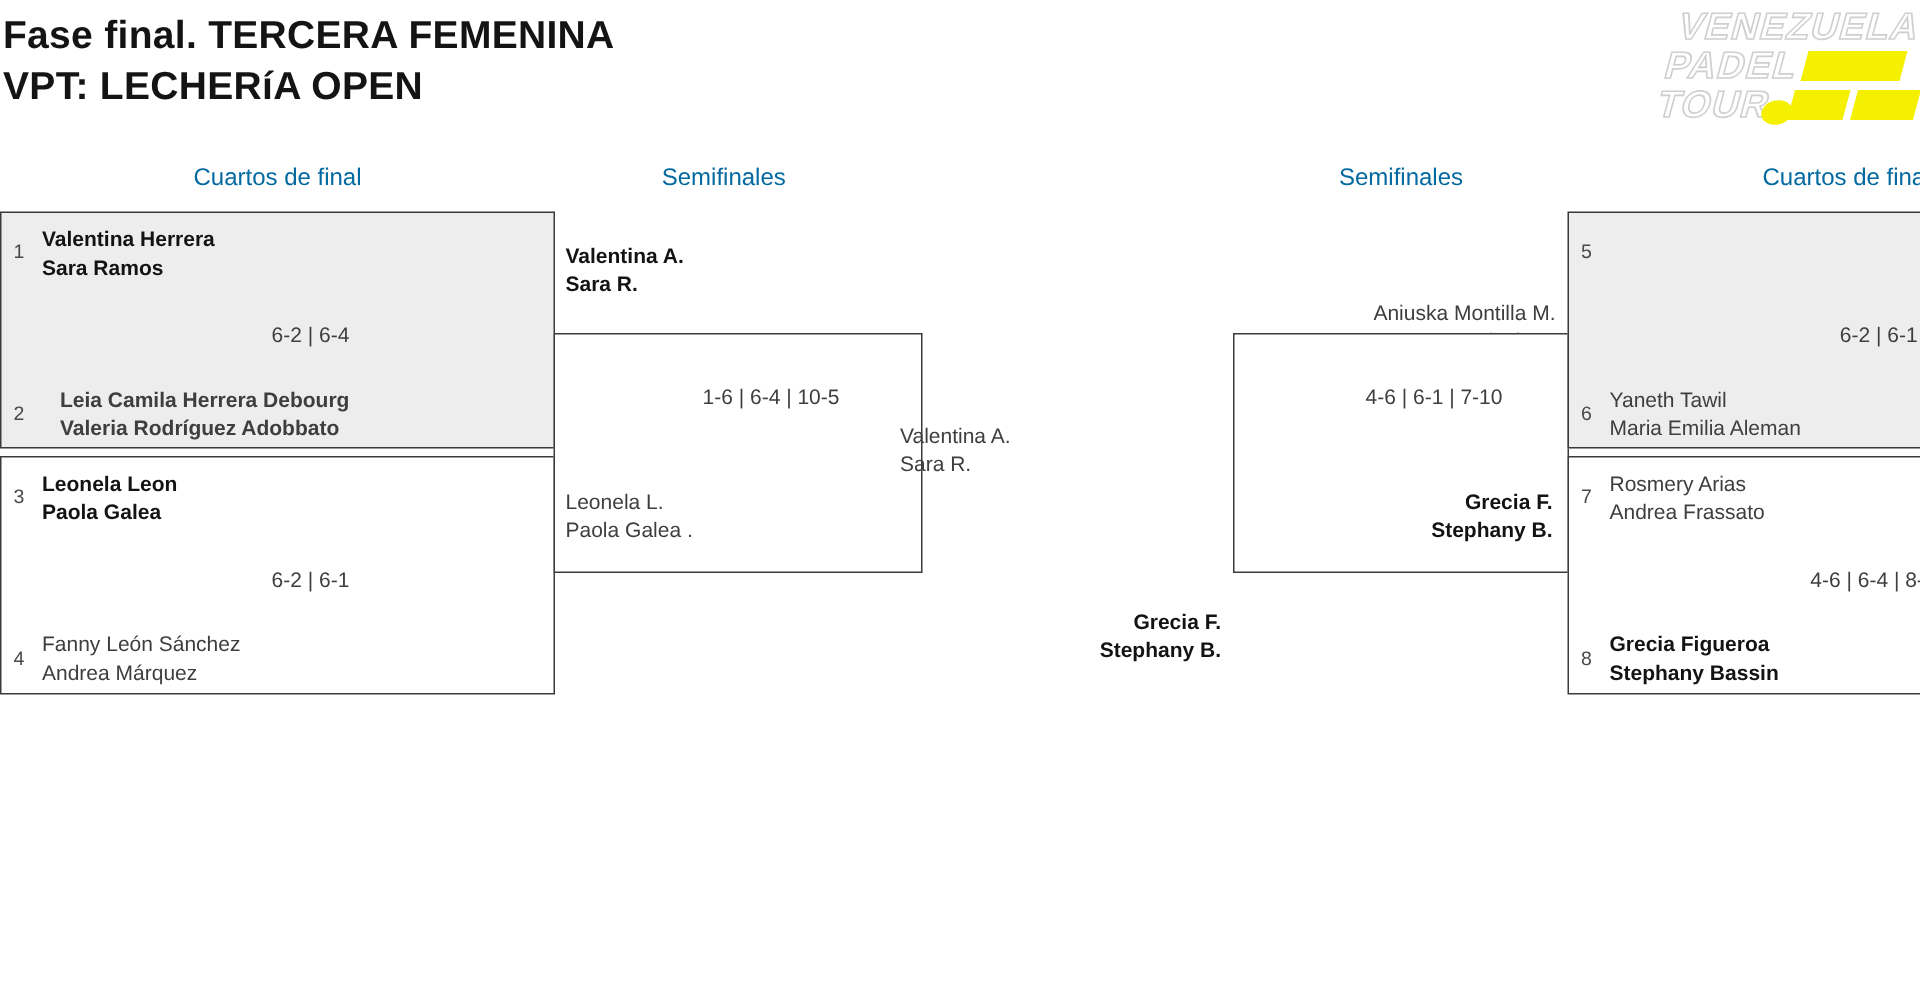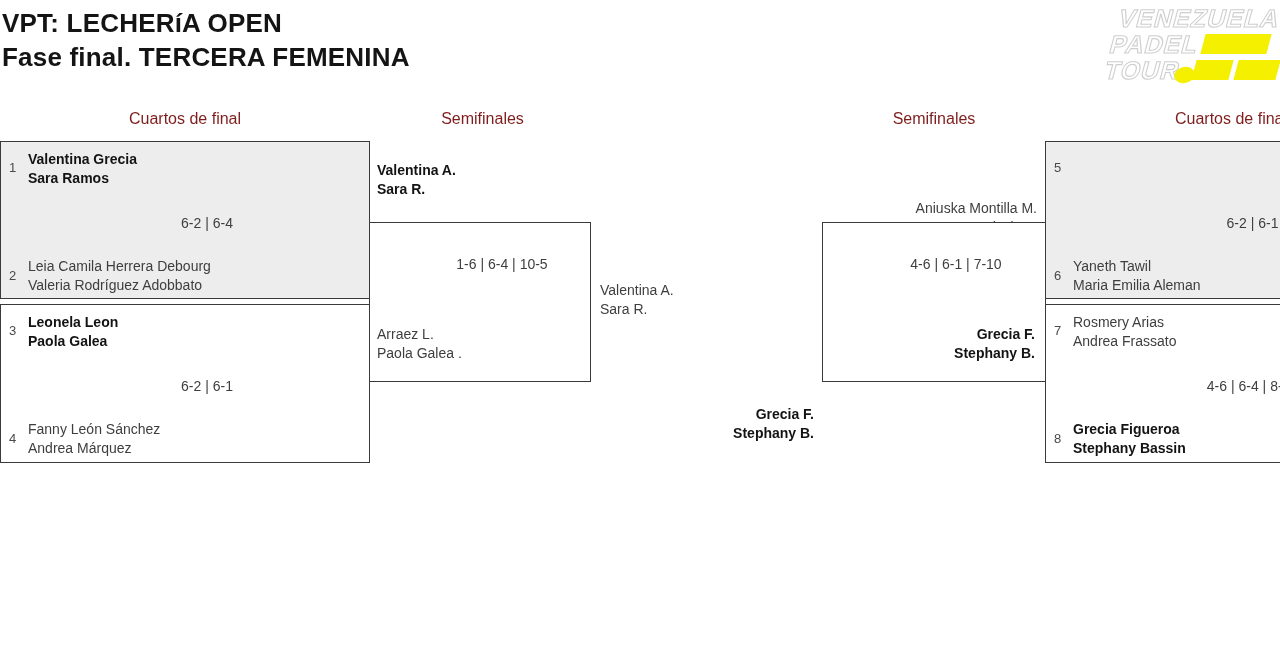--- a/index.html
+++ b/index.html
@@ -11,68 +11,68 @@
   .title{position:absolute;left:2px;top:6px;font-size:26px;font-weight:700;line-height:34px;color:#141414;letter-spacing:.2px;}
   
   .logo-text{
     position:absolute;font-weight:700;font-size:25px;line-height:25px;white-space:nowrap;
     color:#ffffff;-webkit-text-stroke:1.1px #cfcfcf;letter-spacing:1px;
     transform:skewX(-15deg);transform-origin:left bottom;
   }
   .logo-bar{position:absolute;background:#f4f000;transform:skewX(-15deg);}
   .logo-dot{position:absolute;background:#f4f000;border-radius:50%;transform:rotate(-14deg);}
   
-  .rh{position:absolute;top:110px;height:20px;font-size:16px;font-weight:500;color:#7f1d1d;text-align:center;white-space:nowrap;}
+  .rh{position:absolute;top:110px;height:20px;font-size:16px;font-weight:500;color:#0369a1;text-align:center;white-space:nowrap;}
   
   .box{position:absolute;border:1.5px solid #3a3a3a;box-sizing:border-box;background:#ffffff;}
   .box.shaded{background:#ededed;}
   .team{position:absolute;font-size:14px;line-height:19px;color:#3e3e3e;white-space:nowrap;}
   .team.winner{font-weight:700;color:#131313;}
   .team.right{text-align:right;}
   .seed{position:absolute;font-size:13px;line-height:14px;color:#4a4a4a;}
   .score{position:absolute;left:0;right:0;font-size:14px;line-height:19px;color:#3e3e3e;text-align:center;white-space:nowrap;padding-left:44px;}
   .score sup{font-size:9px;vertical-align:5px;}
   .floating{position:absolute;font-size:14px;line-height:19px;white-space:nowrap;}
   .floating.winner{font-weight:700;color:#131313;}
   .floating.loser{color:#3e3e3e;margin-top:38px;}
 </style>
 </head>
 <body>
 
 <div class="page">
 
   <div class="title">
+    <div>Fase final. TERCERA FEMENINA</div>
     <div>VPT: LECHERíA OPEN</div>
-    <div>Fase final. TERCERA FEMENINA</div>
   </div>
 
   <div>
     <div class="logo-text" style="left:1116px;top:6px;">VENEZUELA</div>
     <div class="logo-text" style="left:1107px;top:32px;">PADEL</div>
     <div class="logo-text" style="left:1102px;top:58px;">TOUR</div>
     <div class="logo-bar" style="left:1203px;top:34px;width:66px;height:20px;"></div>
     <div class="logo-dot" style="left:1174px;top:67px;width:21px;height:16px;"></div>
     <div class="logo-bar" style="left:1194px;top:60px;width:37px;height:20px;"></div>
     <div class="logo-bar" style="left:1236px;top:60px;width:42px;height:20px;"></div>
   </div>
 
   <div class="rh" style="left:0;width:370px;">Cuartos de final</div>
   <div class="rh" style="left:370px;width:225px;">Semifinales</div>
   <div class="rh" style="left:822px;width:224px;">Semifinales</div>
   <div class="rh" style="left:1046px;width:370px;">Cuartos de final</div>
 
   <div class="box shaded" style="left:0;top:141px;width:370px;height:158px;">
     <div class="seed" style="left:8px;top:19px;">1</div>
     <div class="team winner" style="left:27px;top:8px;">
-      <div>Valentina Grecia</div>
+      <div>Valentina Herrera</div>
       <div>Sara Ramos</div>
     </div>
     <div class="score" style="top:72px;">6-2 | 6-4</div>
     <div class="seed" style="left:8px;top:127px;">2</div>
-    <div class="team" style="left:27px;top:115px;">
+    <div class="team" style="left:39px;top:115px;font-weight:bold;">
       <div>Leia Camila Herrera Debourg</div>
       <div>Valeria Rodríguez Adobbato</div>
     </div>
   </div>
 
   <div class="box" style="left:0;top:304px;width:370px;height:159px;">
     <div class="seed" style="left:8px;top:19px;">3</div>
     <div class="team winner" style="left:27px;top:8px;">
       <div>Leonela Leon</div>
       <div>Paola Galea</div>
@@ -83,24 +83,24 @@
       <div>Fanny León Sánchez</div>
       <div>Andrea Márquez</div>
     </div>
   </div>
 
   <div class="floating winner" style="left:377px;top:161px;">
     <div>Valentina A.</div>
     <div>Sara R.</div>
   </div>
 
-  <div class="box" style="left:369px;top:222px;width:222px;height:160px;">
+  <div class="box" style="left:369px;top:222px;width:246px;height:160px;">
     <div class="score" style="top:32px;">1-6 | 6-4 | 10-5</div>
     <div class="team" style="left:7px;top:102px;">
-      <div>Arraez L.</div>
+      <div>Leonela L.</div>
       <div>Paola Galea .</div>
     </div>
   </div>
 
   <div class="floating loser" style="left:600px;top:243px;">
     <div>Valentina A.</div>
     <div>Sara R.</div>
   </div>
   <div class="floating winner right" style="left:595px;width:219px;top:405px;text-align:right;">
     <div>Grecia F.</div>

